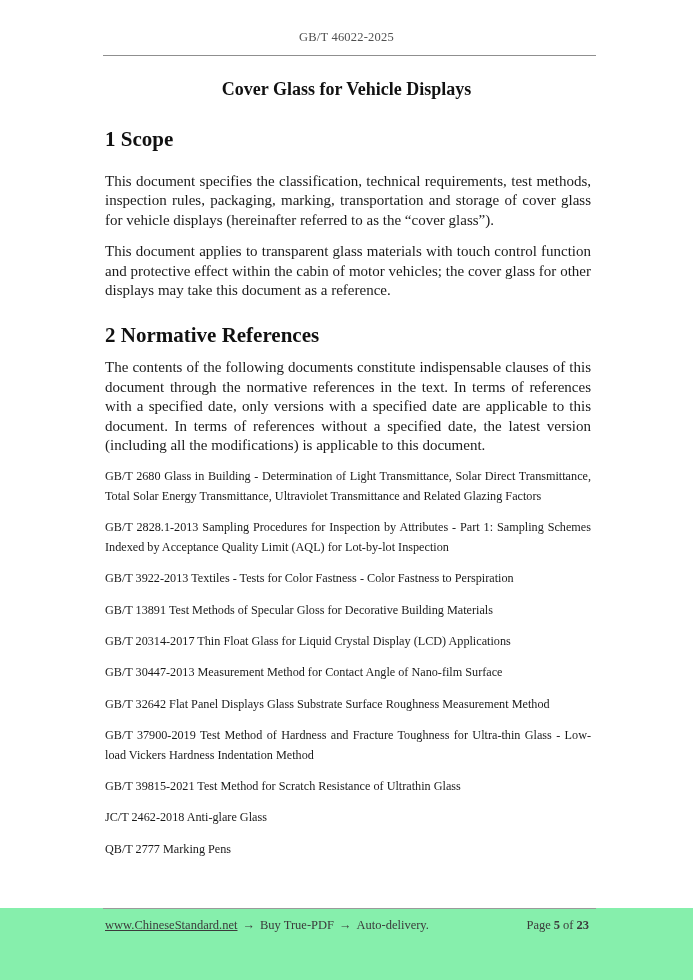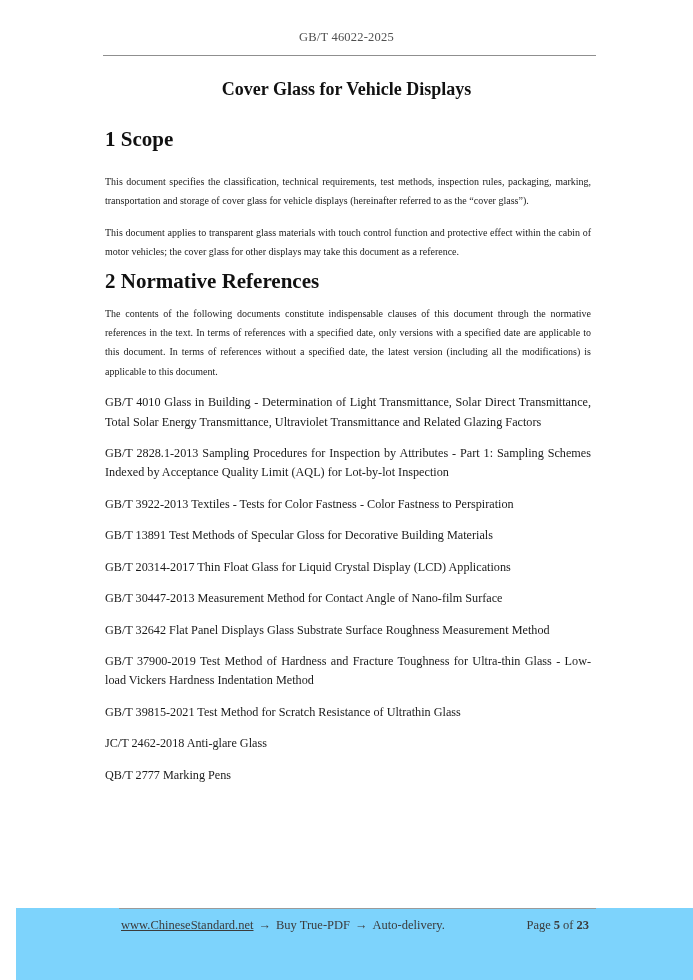--- a/index.html
+++ b/index.html
@@ -42,46 +42,45 @@
     margin: 0 0 0 105px;
     width: 486px;
   }
   .section-heading {
     font-size: 21px;
     line-height: 22px;
     font-weight: bold;
     color: #111111;
   }
   .heading-scope { margin-top: 27px; }
-  .heading-normref { margin-top: 8px; margin-bottom: 3px; }
+  .heading-normref { margin-top: 24px; margin-bottom: 3px; }
 
   
   .para {
     margin-top: 12px;
-    font-size: 10px;
+    font-size: 15px;
     line-height: 19.4px;
     text-align: justify;
     color: #1a1a1a;
   }
   .first-body-para { margin-top: 22px; }
   .ref-item {
     margin-top: 12px;
     font-size: 12.2px;
     line-height: 19.4px;
     text-align: justify;
     color: #1a1a1a;
   }
 
   
   .footer-area {
     position: absolute;
     left: 0; right: 0;
     top: 908px; bottom: 0;
-    background: #7dd3fc;
-    margin-left: 16px;
+    background: #86efac;
   }
   .footer-rule {
     margin: 0 97px 0 103px;
     border-top: 1px solid #9a9a9a;
     height: 0;
   }
   .footer-bar {
     margin: 8px 104px 0 105px;
     display: flex;
     justify-content: space-between;
@@ -116,21 +115,21 @@
     <div class="section-heading heading-scope">1 Scope</div>
 
     <p class="para first-body-para">This document specifies the classification, technical requirements, test methods, inspection rules, packaging, marking, transportation and storage of cover glass for vehicle displays (hereinafter referred to as the “cover glass”).</p>
 
     <p class="para">This document applies to transparent glass materials with touch control function and protective effect within the cabin of motor vehicles; the cover glass for other displays may take this document as a reference.</p>
 
     <div class="section-heading heading-normref">2 Normative References</div>
 
     <p class="para">The contents of the following documents constitute indispensable clauses of this document through the normative references in the text. In terms of references with a specified date, only versions with a specified date are applicable to this document. In terms of references without a specified date, the latest version (including all the modifications) is applicable to this document.</p>
 
-    <p class="ref-item">GB/T 4010 Glass in Building - Determination of Light Transmittance, Solar Direct Transmittance, Total Solar Energy Transmittance, Ultraviolet Transmittance and Related Glazing Factors</p>
+    <p class="ref-item">GB/T 2680 Glass in Building - Determination of Light Transmittance, Solar Direct Transmittance, Total Solar Energy Transmittance, Ultraviolet Transmittance and Related Glazing Factors</p>
     <p class="ref-item">GB/T 2828.1-2013 Sampling Procedures for Inspection by Attributes - Part 1: Sampling Schemes Indexed by Acceptance Quality Limit (AQL) for Lot-by-lot Inspection</p>
     <p class="ref-item">GB/T 3922-2013 Textiles - Tests for Color Fastness - Color Fastness to Perspiration</p>
     <p class="ref-item">GB/T 13891 Test Methods of Specular Gloss for Decorative Building Materials</p>
     <p class="ref-item">GB/T 20314-2017 Thin Float Glass for Liquid Crystal Display (LCD) Applications</p>
     <p class="ref-item">GB/T 30447-2013 Measurement Method for Contact Angle of Nano-film Surface</p>
     <p class="ref-item">GB/T 32642 Flat Panel Displays Glass Substrate Surface Roughness Measurement Method</p>
     <p class="ref-item">GB/T 37900-2019 Test Method of Hardness and Fracture Toughness for Ultra-thin Glass - Low-load Vickers Hardness Indentation Method</p>
     <p class="ref-item">GB/T 39815-2021 Test Method for Scratch Resistance of Ultrathin Glass</p>
     <p class="ref-item">JC/T 2462-2018 Anti-glare Glass</p>
     <p class="ref-item">QB/T 2777 Marking Pens</p>

